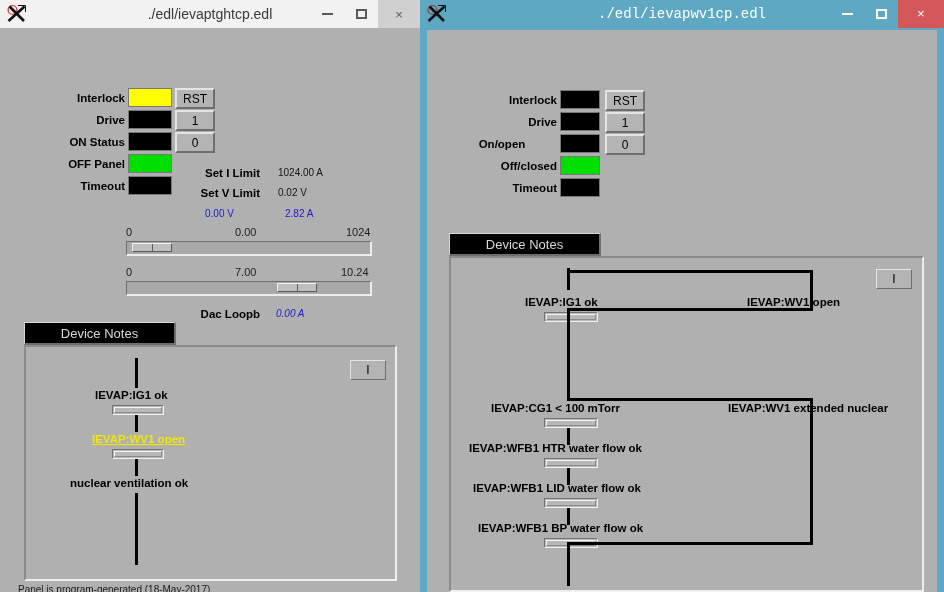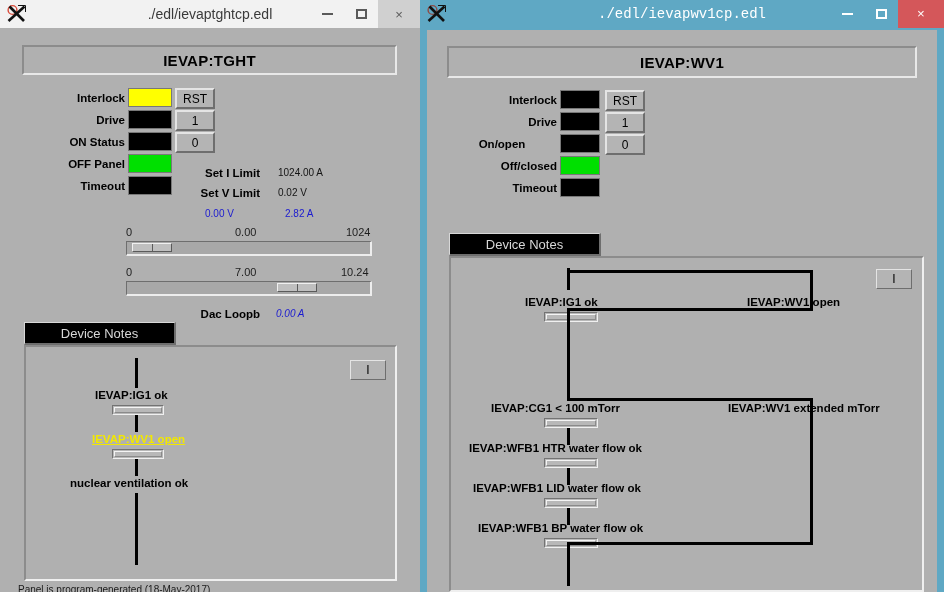--- a/index.html
+++ b/index.html
@@ -105,23 +105,20 @@
           </span>
         <span class="winbtn">
             <i class="glyph-max"></i>
           </span>
         <span class="winbtn close-inactive">×</span>
       </span>
     </div>
 
     <div class="panel" style="left:0;top:28px;width:420px;height:564px;">
 
-      <div class="hdrbox" style="left:22px;top:17px;width:375px;height:30px;">
-        <span>IEVAP:TGHT</span>
-      </div>
 
       <div class="lbl" style="left:20px;top:64px;width:105px;">Interlock</div>
       <div class="led" style="left:128px;top:60px;width:44px;height:19px;background:#ffff00;"></div>
 
       <div class="lbl" style="left:20px;top:86px;width:105px;">Drive</div>
       <div class="led" style="left:128px;top:82px;width:44px;height:19px;background:#000000;"></div>
 
       <div class="lbl" style="left:20px;top:108px;width:105px;">ON Status</div>
       <div class="led" style="left:128px;top:104px;width:44px;height:19px;background:#000000;"></div>
 
@@ -218,23 +215,20 @@
           </span>
         <span class="winbtn">
             <i class="glyph-max"></i>
           </span>
         <span class="winbtn close-active">×</span>
       </span>
     </div>
 
     <div class="panel" style="left:7px;top:30px;width:510px;height:562px;">
 
-      <div class="hdrbox" style="left:20px;top:16px;width:470px;height:32px;">
-        <span>IEVAP:WV1</span>
-      </div>
 
       <div class="lbl" style="left:20px;top:64px;width:110px;">Interlock</div>
       <div class="led" style="left:133px;top:60px;width:40px;height:19px;background:#000000;"></div>
 
       <div class="lbl" style="left:20px;top:86px;width:110px;">Drive</div>
       <div class="led" style="left:133px;top:82px;width:40px;height:19px;background:#000000;"></div>
 
       <div class="lbl" style="left:20px;top:108px;width:110px;text-align:center;">On/open</div>
       <div class="led" style="left:133px;top:104px;width:40px;height:19px;background:#000000;"></div>
 
@@ -274,21 +268,21 @@
             <i></i>
           </div>
 
         <div class="hline" style="left:116px;top:50px;width:246px;"></div>
         <div class="vline" style="left:116px;top:50px;height:92px;"></div>
 
         <div class="hline" style="left:116px;top:140px;width:246px;"></div>
         <div class="vline" style="left:359px;top:140px;height:145px;"></div>
 
         <div class="nlbl" style="left:40px;top:144px;">IEVAP:CG1 &lt; 100 mTorr</div>
-        <div class="nlbl" style="left:277px;top:144px;">IEVAP:WV1 extended mTorr</div>
+        <div class="nlbl" style="left:277px;top:144px;">IEVAP:WV1 extended nuclear</div>
         <div class="nbox" style="left:93px;top:160px;width:54px;height:10px;">
             <i></i>
           </div>
         <div class="vline" style="left:116px;top:170px;height:17px;"></div>
 
         <div class="nlbl" style="left:18px;top:184px;">IEVAP:WFB1 HTR water flow ok</div>
         <div class="nbox" style="left:93px;top:200px;width:54px;height:10px;">
             <i></i>
           </div>
         <div class="vline" style="left:116px;top:210px;height:17px;"></div>

